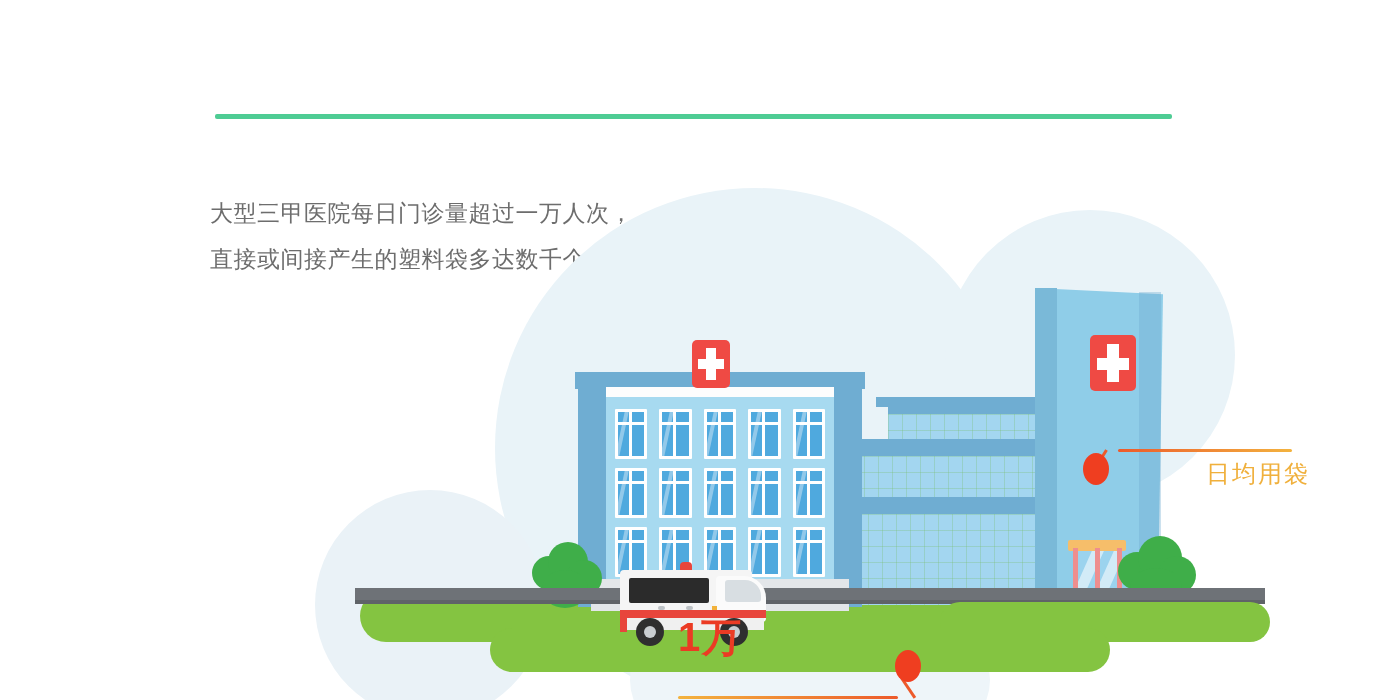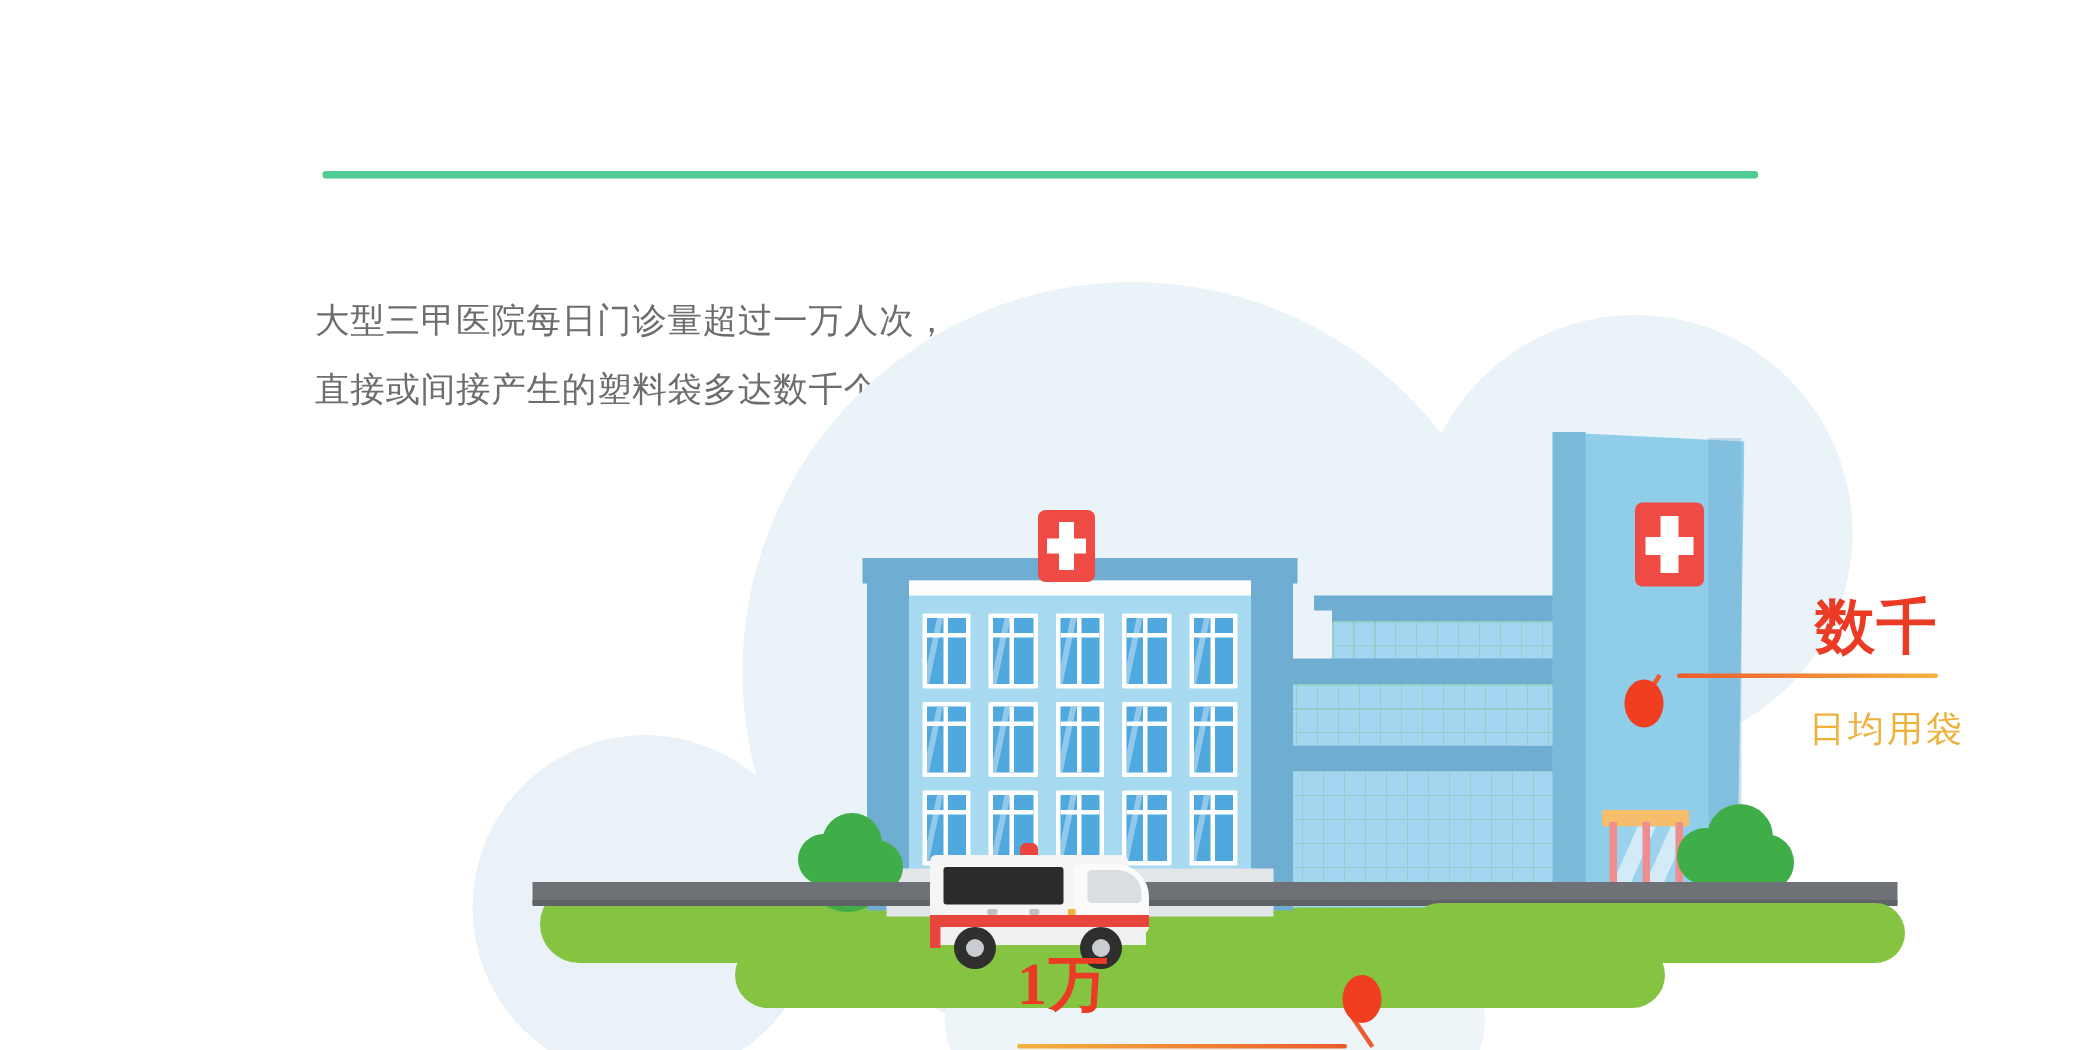--- a/index.html
+++ b/index.html
@@ -347,31 +347,31 @@
     border-radius: 50%;
   }
   .callout-stem {
     position: absolute;
     width: 3px;
     background: #ED5A2B;
     transform-origin: top center;
   }
 
   
-  .co-patients-big  { left: 378px; top: 478px; font-family: Liberation Serif, serif; }
+  .co-patients-big  { left: 378px; top: 460px; }
   .co-patients-line { left: 378px; top: 546px; width: 220px;
                       background: linear-gradient(to right, #F3B33F, #ED5A2B); }
   .co-patients-dot  { left: 595px; top: 500px; }
   .co-patients-stem { left: 600px; top: 528px; height: 24px; transform: rotate(-34deg); }
 
   
   .co-bags-big   { left: 910px; top: 240px; }
   .co-bags-line  { left: 818px; top: 299px; width: 174px;
                    background: linear-gradient(to right, #ED5A2B, #F3B33F); }
-  .co-bags-sub   { left: 906px; top: 308px; margin-top: 12px; }
+  .co-bags-sub   { left: 906px; top: 308px; }
   .co-bags-dot   { left: 783px; top: 303px; }
   .co-bags-stem  { left: 805px; top: 300px; height: 24px; transform: rotate(32deg); }
 </style>
 </head>
 <body>
 
 <div class="page">
 
   <div class="title-rule"></div>
 
@@ -535,20 +535,19 @@
       <div class="amb-wheel amb-wheel-rear"></div>
       <div class="amb-wheel amb-wheel-front"></div>
     </div>
 
     <div class="callout callout-big co-patients-big">1万</div>
     <div class="callout-line co-patients-line"></div>
 
     <div class="callout-stem co-patients-stem"></div>
     <div class="callout-dot co-patients-dot"></div>
 
-    <div class="callout callout-big co-bags-big">数千</div>
     <div class="callout-line co-bags-line"></div>
     <div class="callout callout-sub co-bags-sub">日均用袋</div>
     <div class="callout-stem co-bags-stem"></div>
     <div class="callout-dot co-bags-dot"></div>
 
   </div>
 </div>
 
 </body></html>

